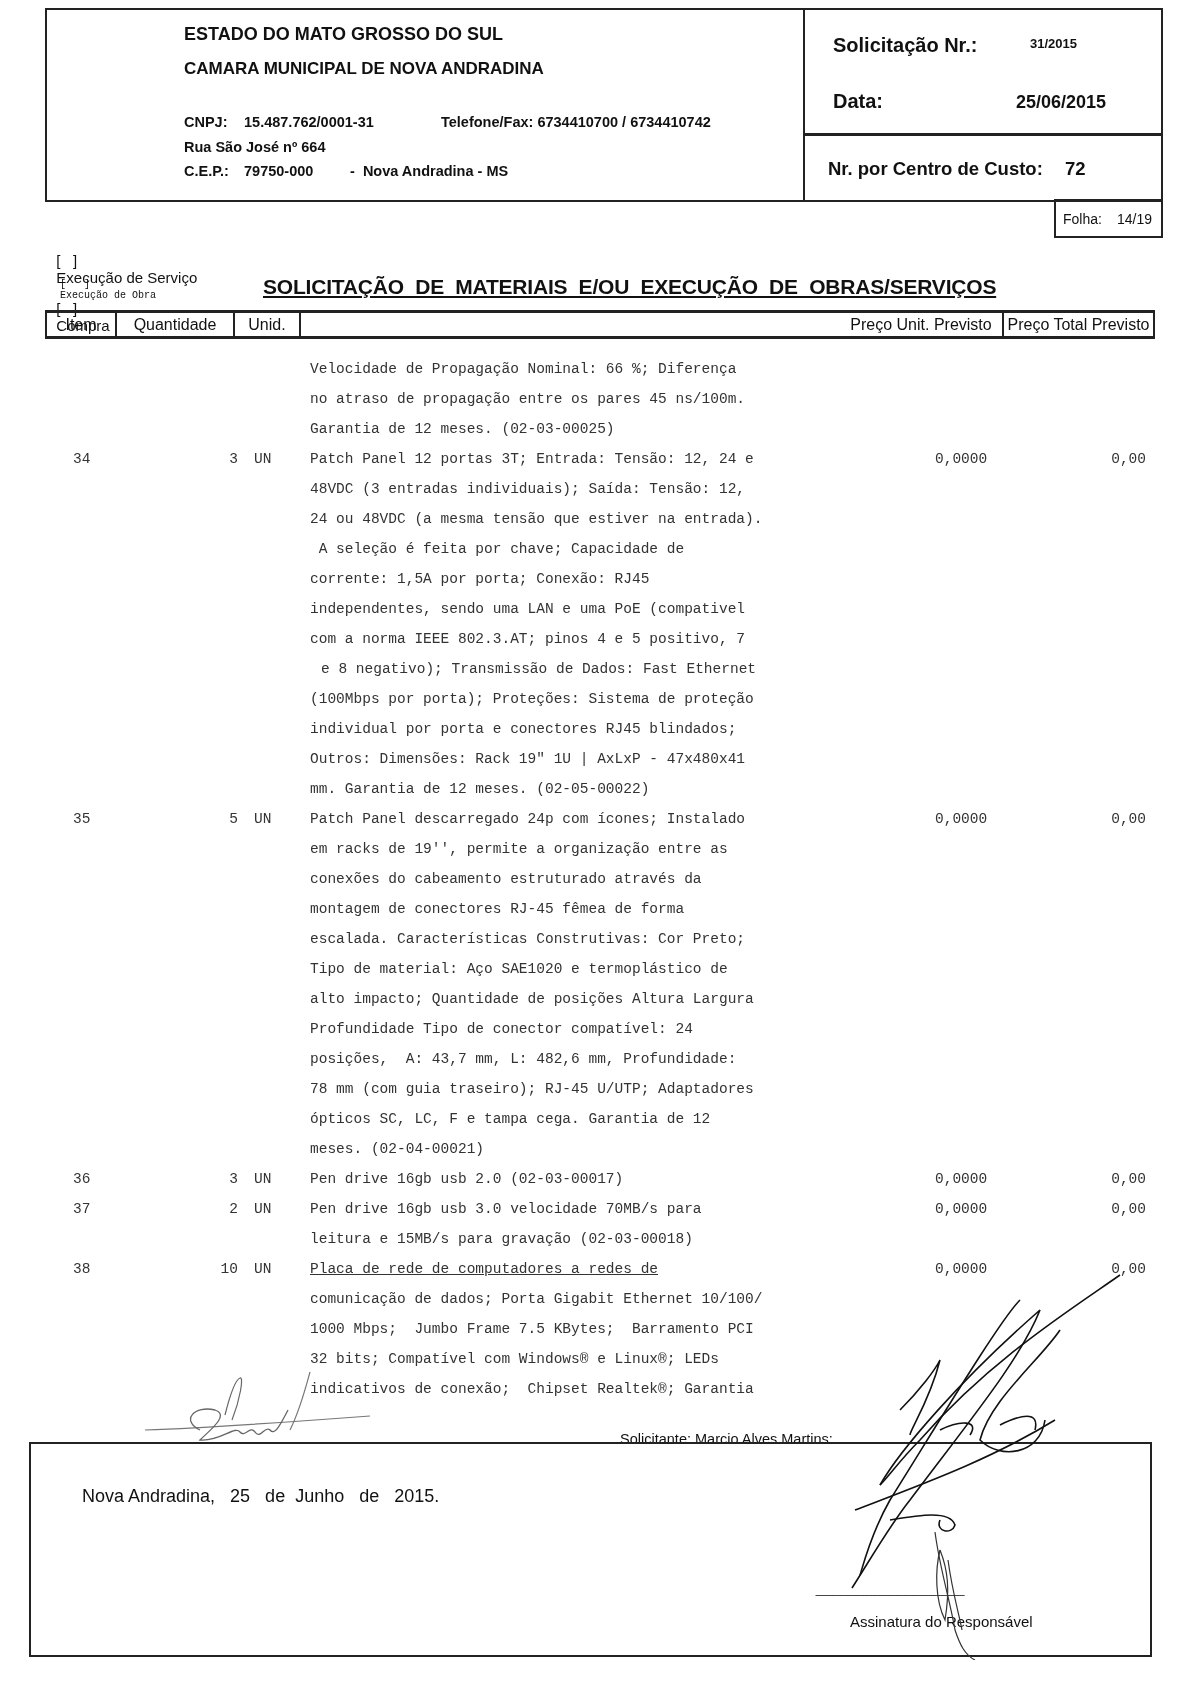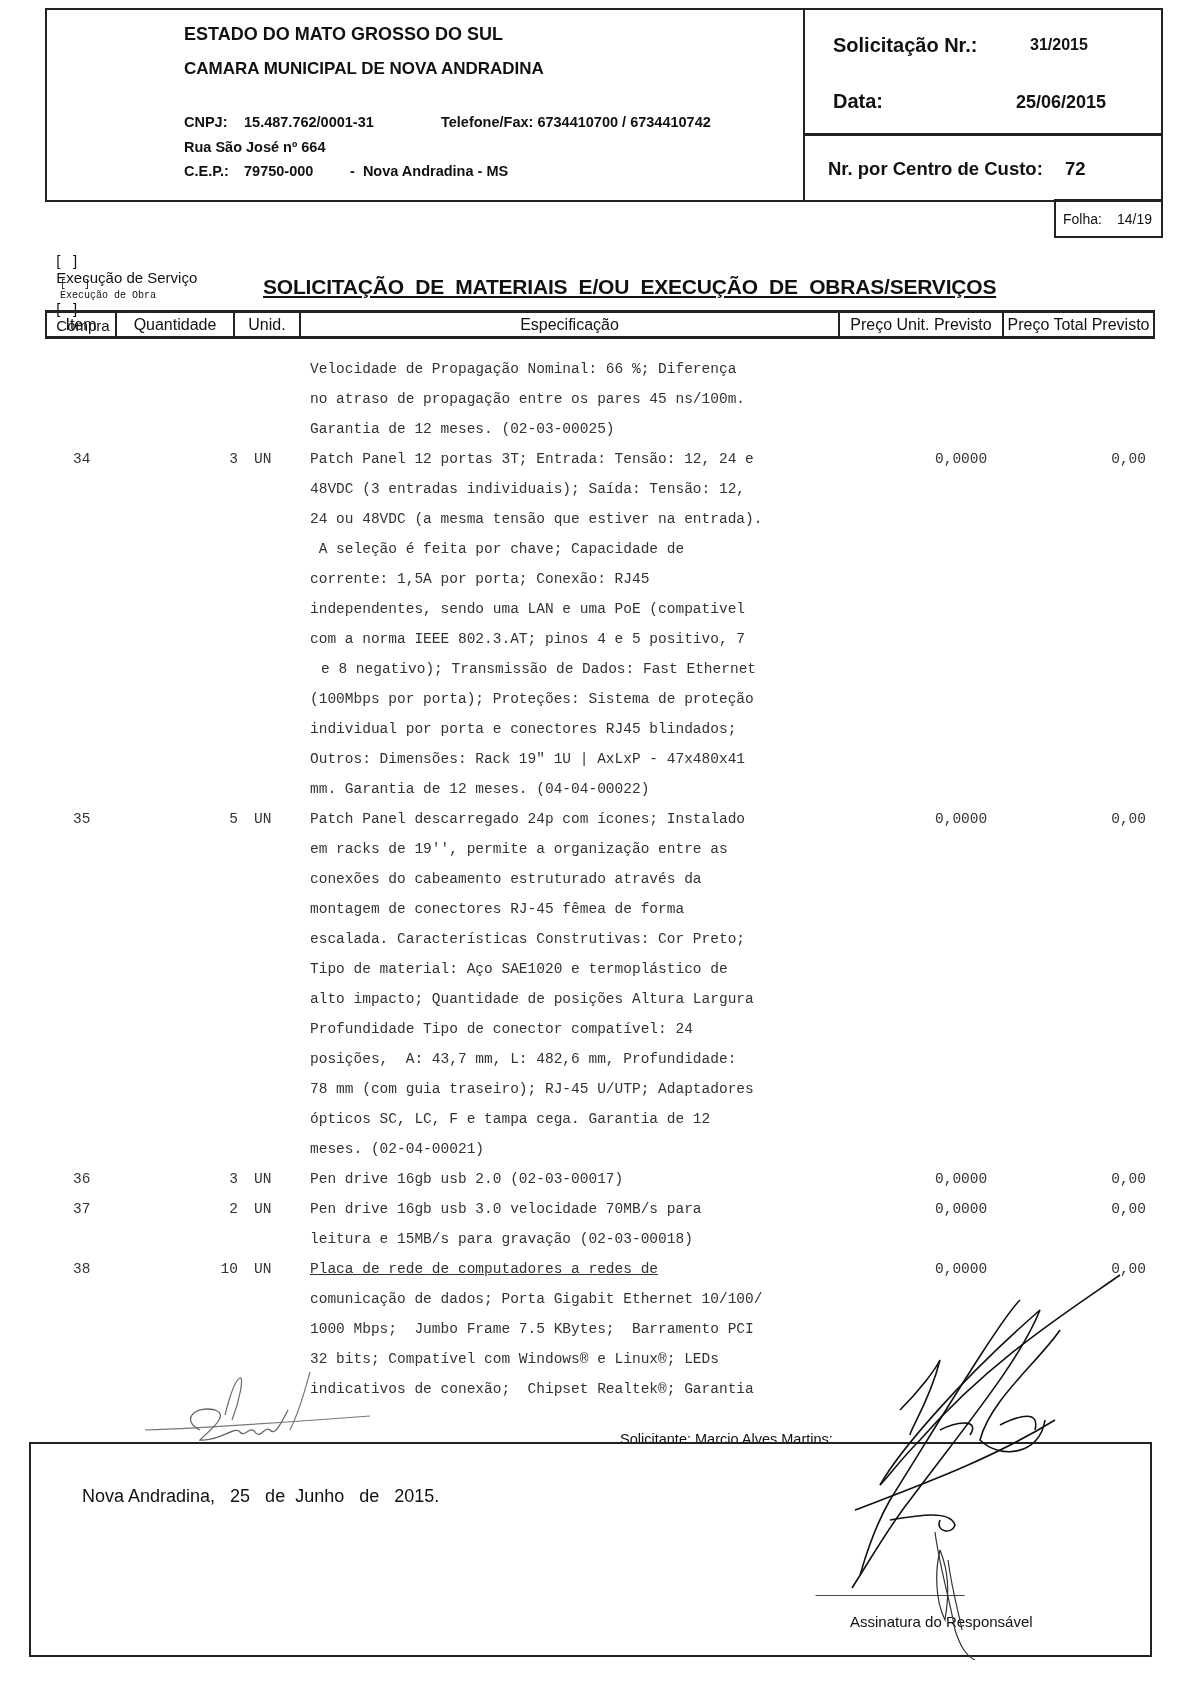--- a/index.html
+++ b/index.html
@@ -26,21 +26,21 @@
 
 <div class="abs sans b" style="left:184px; top:114px; font-size:14.5px;">CNPJ:</div>
 <div class="abs sans b" style="left:244px; top:114px; font-size:14.5px;">15.487.762/0001-31</div>
 <div class="abs sans b" style="left:441px; top:114px; font-size:14.5px;">Telefone/Fax: 6734410700 / 6734410742</div>
 <div class="abs sans b" style="left:184px; top:139px; font-size:14.5px;">Rua São José nº 664</div>
 <div class="abs sans b" style="left:184px; top:163px; font-size:14.5px;">C.E.P.:</div>
 <div class="abs sans b" style="left:244px; top:163px; font-size:14.5px;">79750-000</div>
 <div class="abs sans b" style="left:350px; top:163px; font-size:14.5px; white-space:pre;">-  Nova Andradina - MS</div>
 
 <div class="abs sans b" style="left:833px; top:34px; font-size:20px;">Solicitação Nr.:</div>
-<div class="abs sans b" style="left:1030px; top:36px; font-size:16px;">31/2015</div>
+<div class="abs sans b" style="left:1030px; top:36px; font-size:13px;">31/2015</div>
 <div class="abs sans b" style="left:833px; top:90px; font-size:20px;">Data:</div>
 <div class="abs sans b" style="left:1016px; top:92px; font-size:18px;">25/06/2015</div>
 <div class="abs sans b" style="left:828px; top:158px; font-size:18.5px;">Nr. por Centro de Custo:</div>
 <div class="abs sans b" style="left:1065px; top:158px; font-size:18.5px;">72</div>
 
 <div class="box" style="left:1054px; top:199px; width:109px; height:39px;"></div>
 <div class="abs sans" style="left:1063px; top:211px; font-size:14px;">Folha:</div>
 <div class="abs sans" style="left:1117px; top:211px; font-size:14px;">14/19</div>
 
 <div class="abs sans" style="left:48px; top:235px; font-size:15px; white-space:pre;">
@@ -55,21 +55,20 @@
   <span>[   ]</span>
   <span>Compra</span>
 </div>
 
 <div class="abs sans b" style="left:263px; top:275px; font-size:21px; text-decoration:underline; white-space:pre; letter-spacing:-0.2px;">SOLICITAÇÃO  DE  MATERIAIS  E/OU  EXECUÇÃO  DE  OBRAS/SERVIÇOS</div>
 
 <div class="box" style="left:45px; top:310px; width:1110px; height:29px; border-width:3px 2px 3px 2px;">
   <div class="th" style="left:0; width:70px;">Item</div>
   <div class="th" style="left:70px; width:118px;">Quantidade</div>
   <div class="th" style="left:188px; width:66px;">Unid.</div>
-  <div class="th" style="left:254px; width:539px;">Especificação</div>
   <div class="th" style="left:793px; width:164px;">Preço Unit. Previsto</div>
   <div class="th" style="left:957px; width:149px; border-right:none;">Preço Total Previsto</div>
 </div>
 
 <div id="table-body" class="mono" style="position:absolute; left:0; top:17px; width:1032px; height:1681px;">
 
   <div class="spec-line" style="top:344px;">Velocidade de Propagação Nominal: 66 %; Diferença</div>
   <div class="spec-line" style="top:374px;">no atraso de propagação entre os pares 45 ns/100m.</div>
   <div class="spec-line" style="top:404px;">Garantia de 12 meses. (02-03-00025)</div>
 <div class="cell" style="left:73px; top:434px;">34</div>
@@ -81,21 +80,21 @@
     <div class="spec-line" style="top:464px;">48VDC (3 entradas individuais); Saída: Tensão: 12,</div>
     <div class="spec-line" style="top:494px;">24 ou 48VDC (a mesma tensão que estiver na entrada).</div>
     <div class="spec-line" style="top:524px;"> A seleção é feita por chave; Capacidade de</div>
     <div class="spec-line" style="top:554px;">corrente: 1,5A por porta; Conexão: RJ45</div>
     <div class="spec-line" style="top:584px;">independentes, sendo uma LAN e uma PoE (compativel</div>
     <div class="spec-line" style="top:614px;">com a norma IEEE 802.3.AT; pinos 4 e 5 positivo, 7</div>
     <div class="spec-line" style="top:644px;margin-left:11px;">e 8 negativo); Transmissão de Dados: Fast Ethernet</div>
     <div class="spec-line" style="top:674px;">(100Mbps por porta); Proteções: Sistema de proteção</div>
     <div class="spec-line" style="top:704px;">individual por porta e conectores RJ45 blindados;</div>
     <div class="spec-line" style="top:734px;">Outros: Dimensões: Rack 19" 1U | AxLxP - 47x480x41</div>
-    <div class="spec-line" style="top:764px;">mm. Garantia de 12 meses. (04-04-00022)</div>
+    <div class="spec-line" style="top:764px;">mm. Garantia de 12 meses. (02-05-00022)</div>
     <div class="cell" style="left:73px; top:794px;">35</div>
     <div class="cell" style="left:200px; width:38px; text-align:right; top:794px;">5</div>
     <div class="cell" style="left:254px; top:794px;">UN</div>
     <div class="cell" style="left:935px; top:794px;">0,0000</div>
     <div class="cell" style="left:1080px; width:66px; text-align:right; top:794px;">0,00</div>
     <div class="spec-line" style="top:794px;">Patch Panel descarregado 24p com ícones; Instalado</div>
     <div class="spec-line" style="top:824px;">em racks de 19'', permite a organização entre as</div>
     <div class="spec-line" style="top:854px;">conexões do cabeamento estruturado através da</div>
     <div class="spec-line" style="top:884px;">montagem de conectores RJ-45 fêmea de forma</div>
     <div class="spec-line" style="top:914px;">escalada. Características Construtivas: Cor Preto;</div>

